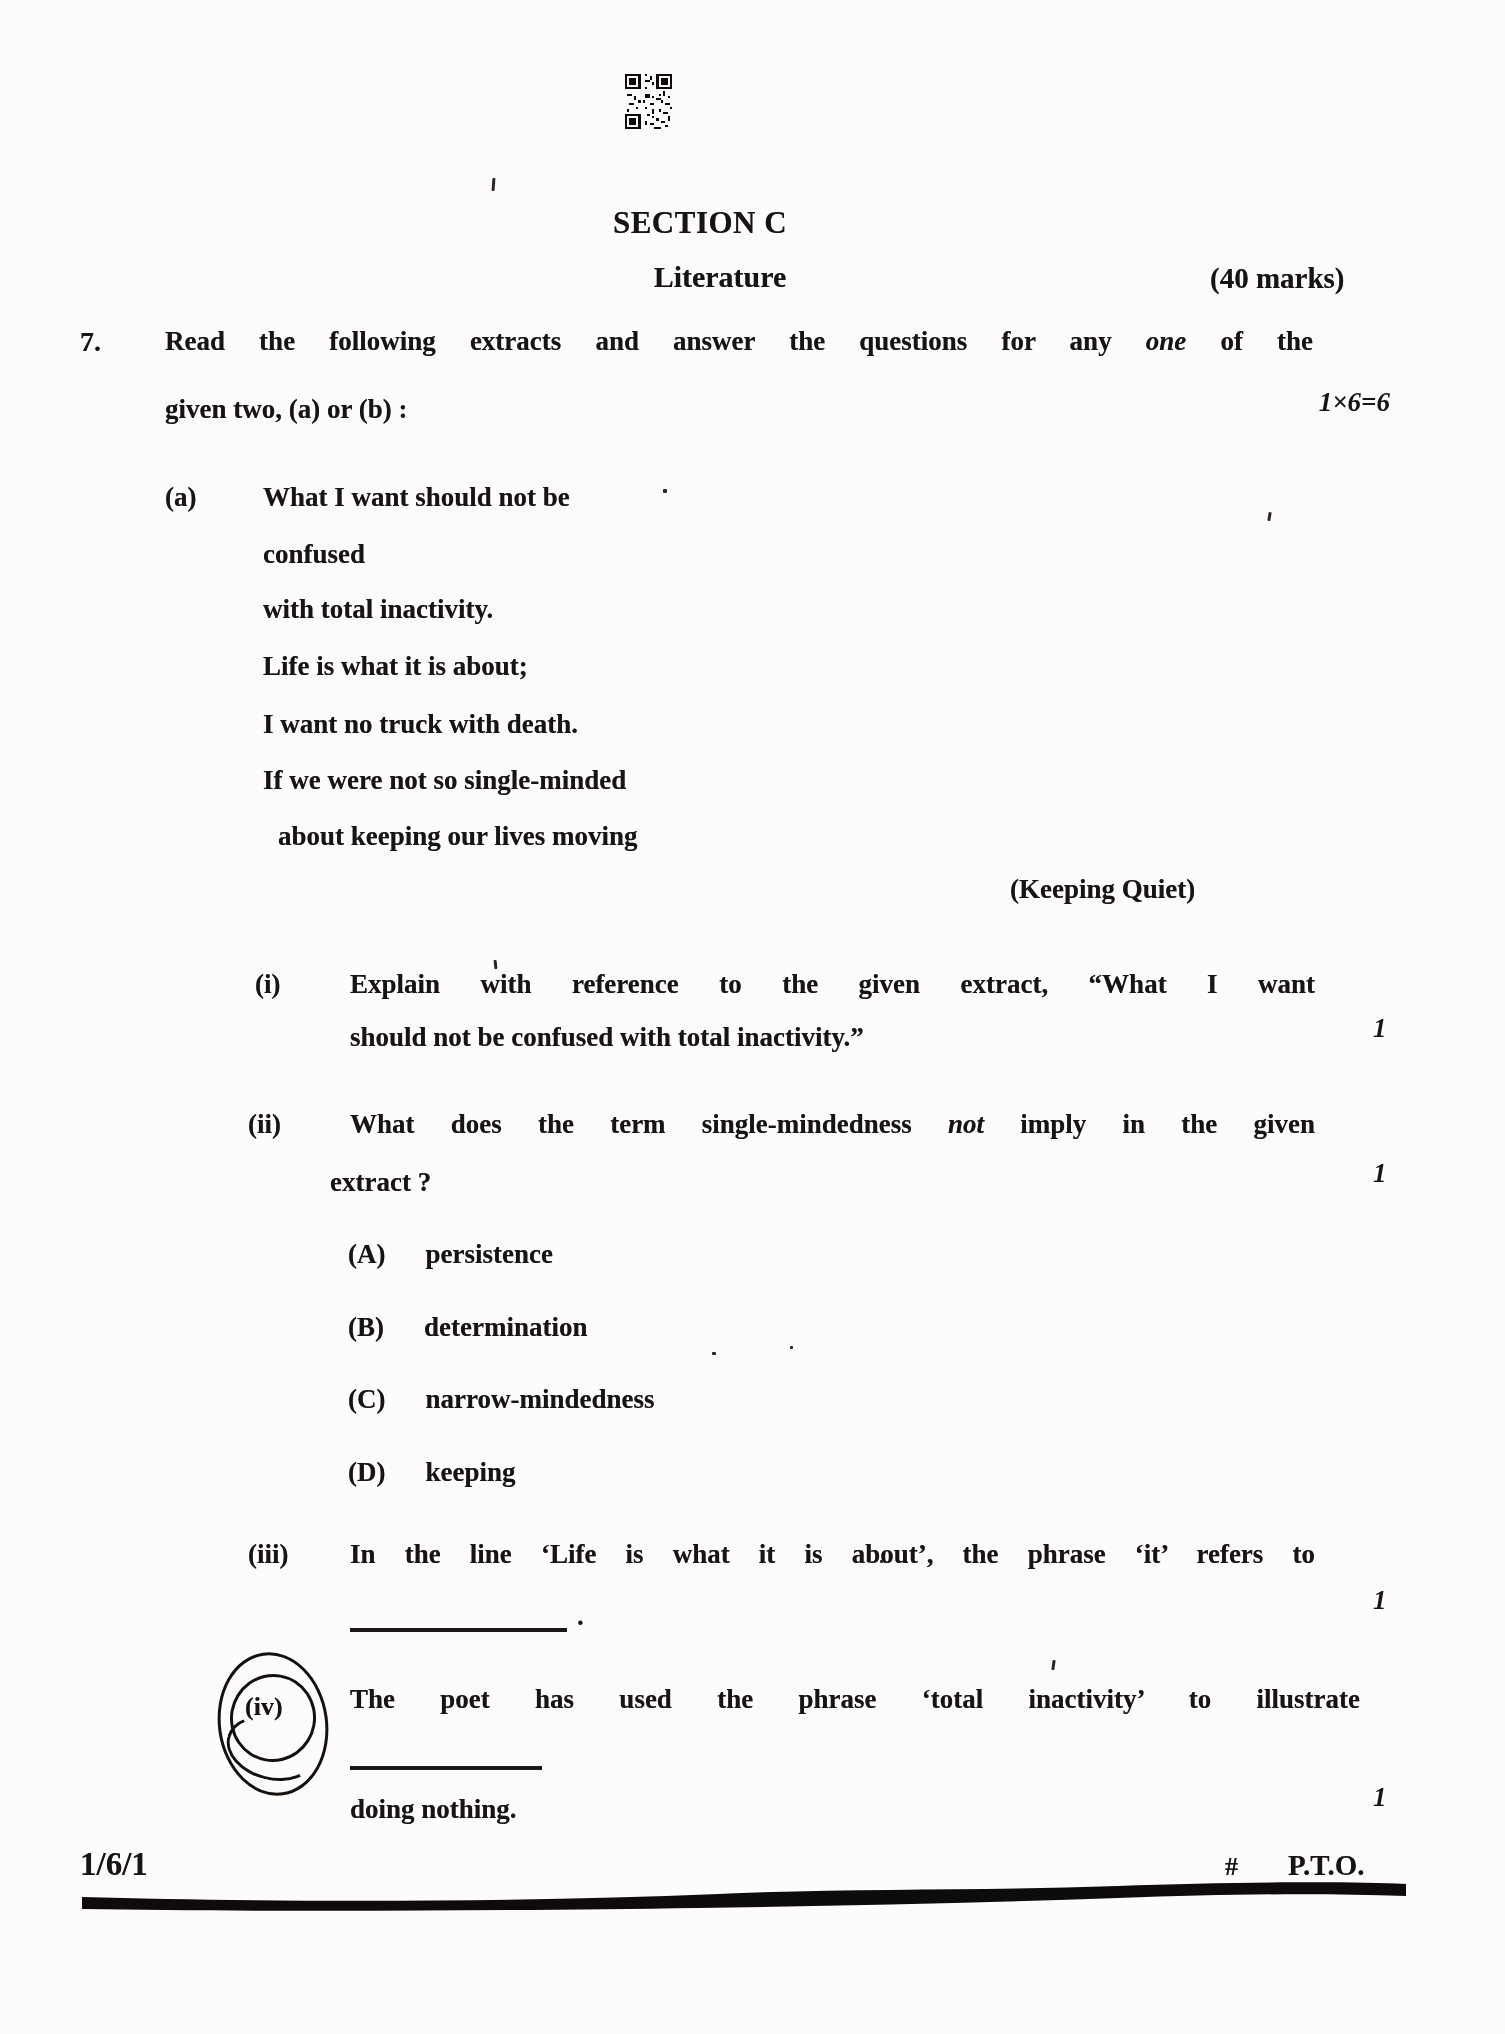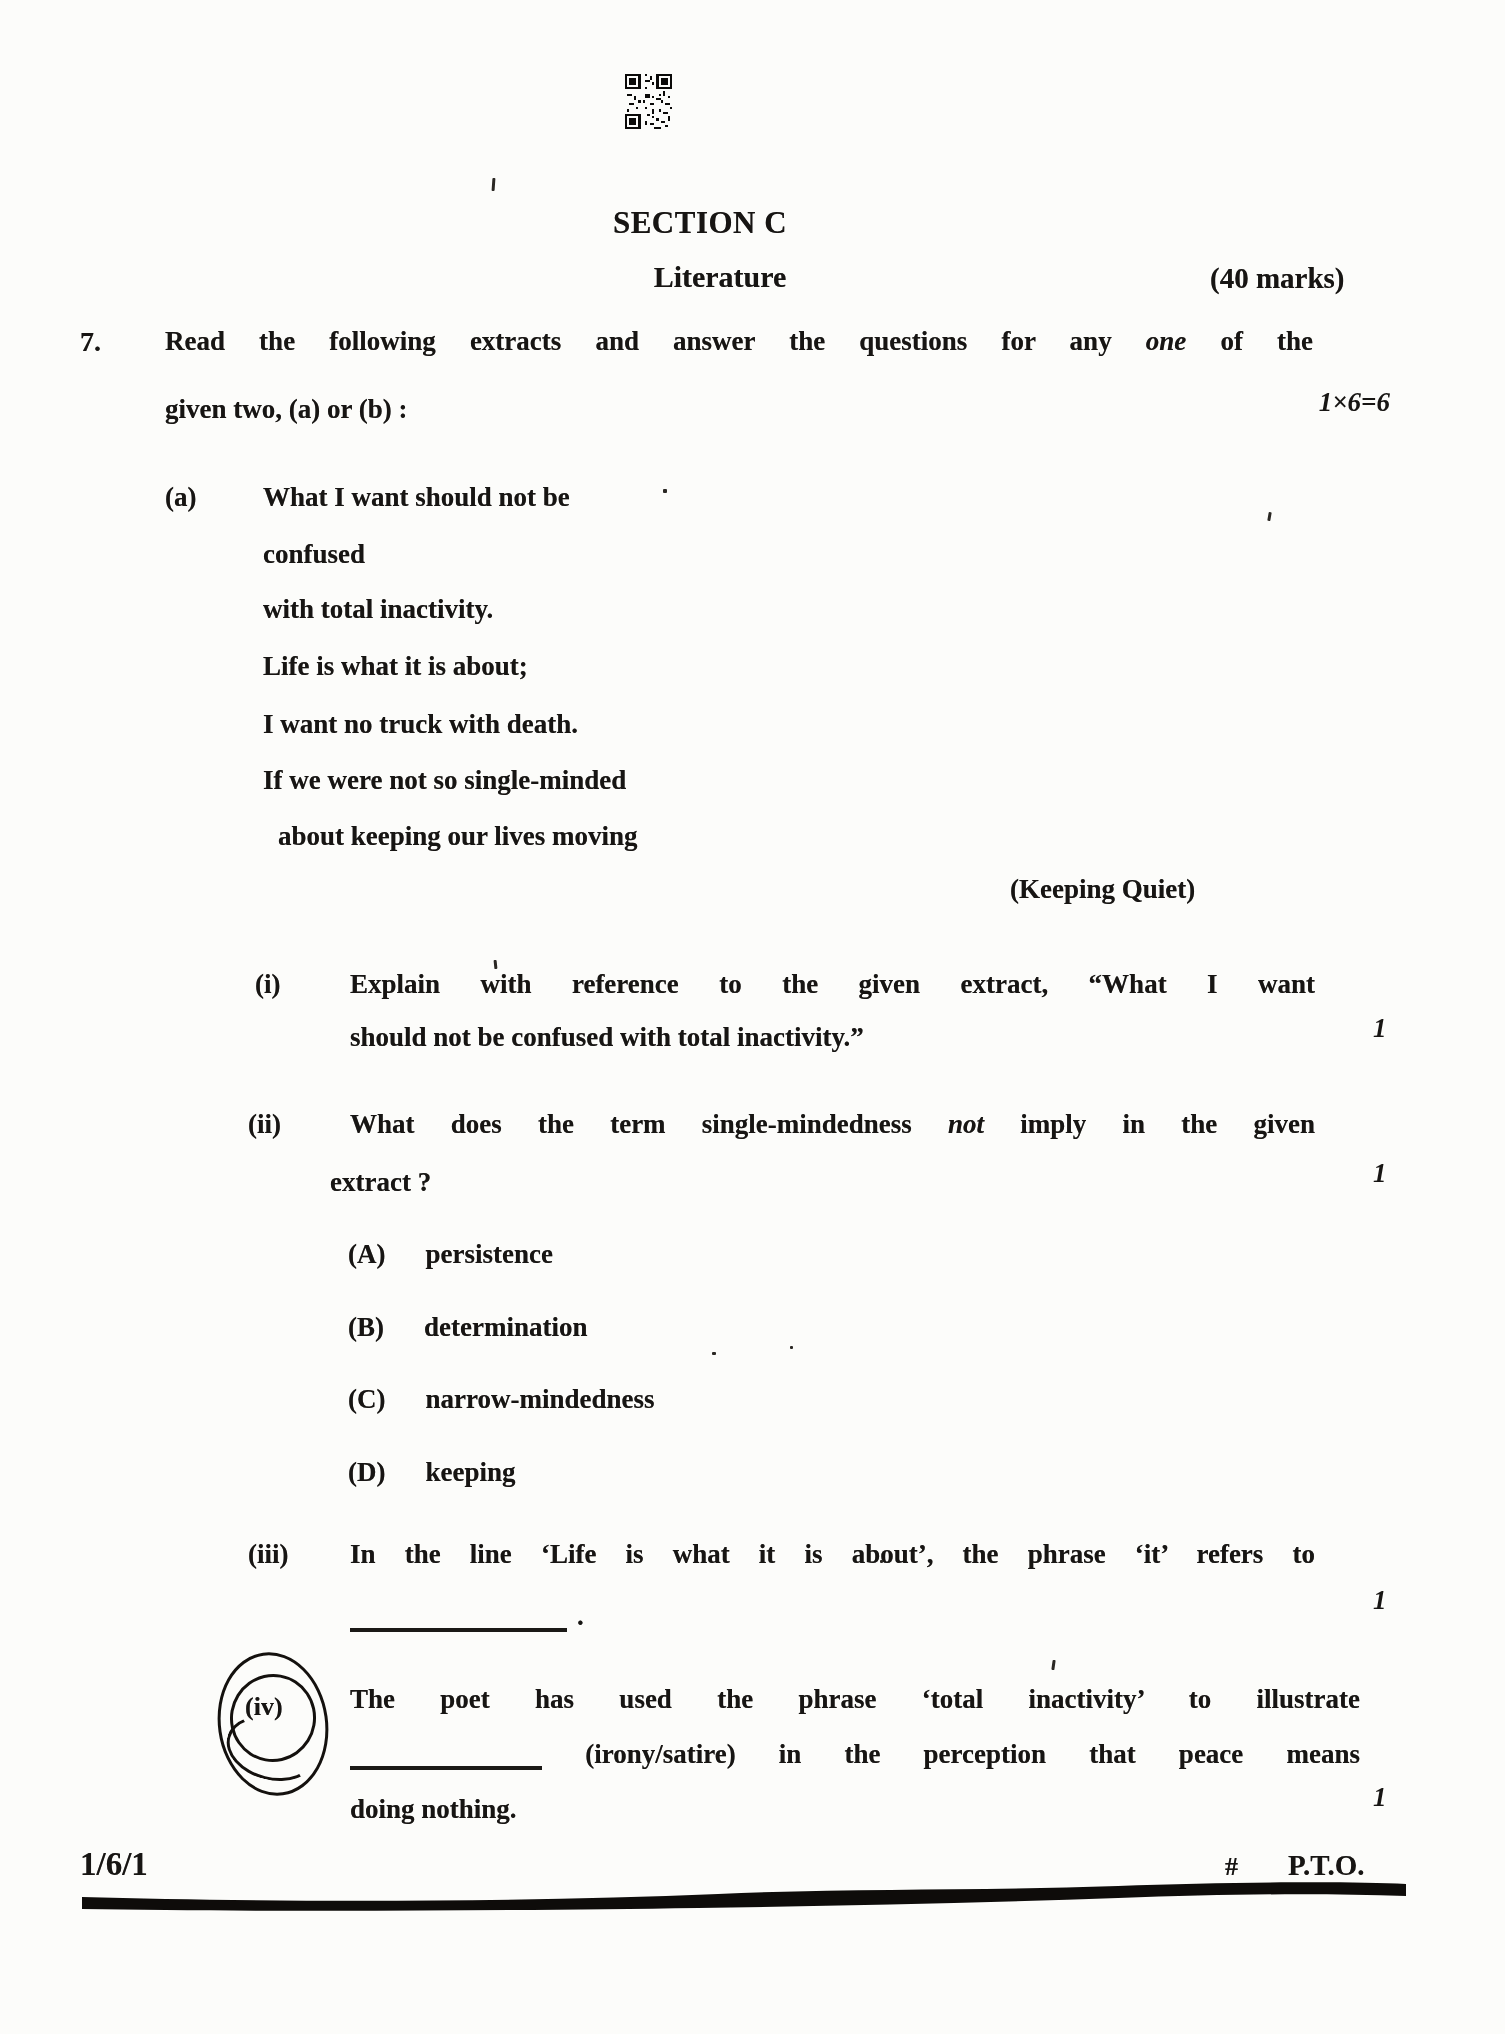--- a/index.html
+++ b/index.html
@@ -128,21 +128,21 @@
   </div>
   <div class="abs mark" style="left:1373px;top:1585px;">1</div>
 
   <div class="ellipse" style="left:218px;top:1652px;width:104px;height:138px;transform:rotate(-8deg);border-width:3.5px;"></div>
   <div class="ellipse" style="left:230px;top:1674px;width:80px;height:82px;transform:rotate(10deg);"></div>
   <div class="arc" style="left:226px;top:1716px;width:86px;height:58px;transform:rotate(14deg);"></div>
   <div class="abs t" style="left:245px;top:1691px;font-size:26px;">(iv)</div>
 
   <div class="abs t just" style="left:350px;top:1683px;width:1010px;">The poet has used the phrase ‘total inactivity’ to illustrate</div>
   <div class="abs t just" style="left:350px;top:1738px;width:1010px;">
-    <span class="blank w192"></span><span> (irony/satire) in the perception that peace means</span>
+    <span class="blank w192"></span>
   </div>
   <div class="abs t" style="left:350px;top:1793px;">doing nothing.</div>
   <div class="abs mark" style="left:1373px;top:1782px;">1</div>
 
   <div class="abs t" style="left:80px;top:1845px;font-size:33px;">1/6/1</div>
   <div class="abs t" style="left:1225px;top:1851px;font-size:26px;">#</div>
   <div class="abs t" style="left:1288px;top:1848px;font-size:29px;">P.T.O.</div>
 
   <svg class="abs" style="left:78px;top:1879px;" width="1332" height="36" viewBox="0 0 1332 36">
     <path fill="#0e0c0a" d="M4,18 C180,23 420,24 640,15 C780,9 900,12 1040,7 C1150,3 1270,2 1328,5 L1328,17 C1240,14 1150,15 1040,19 C900,24 760,27 620,29 C420,32 180,33 4,30 Z"></path>

